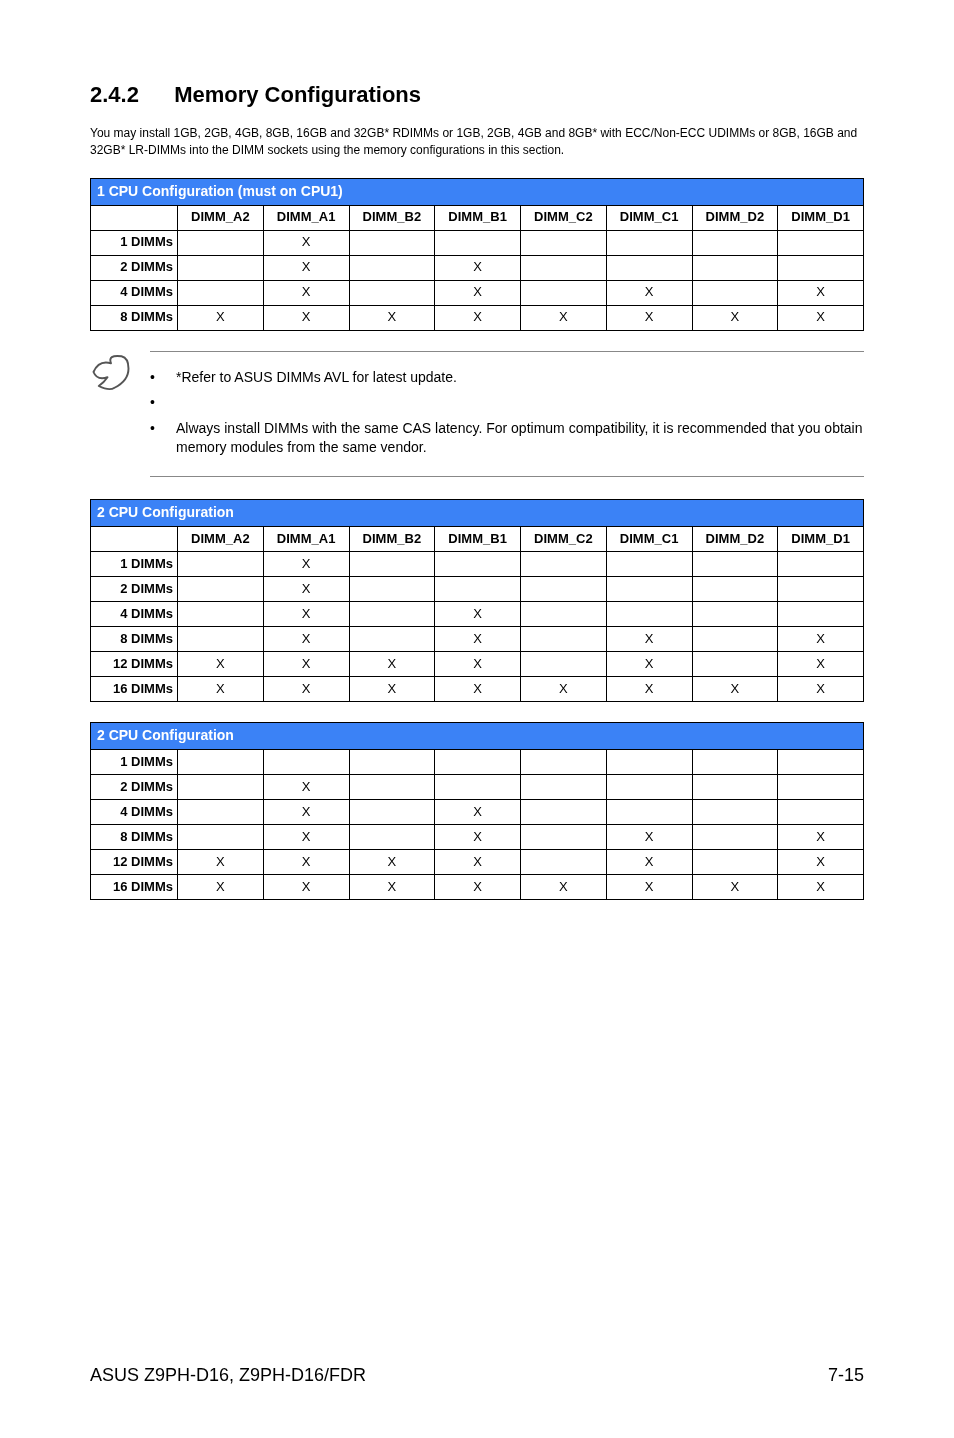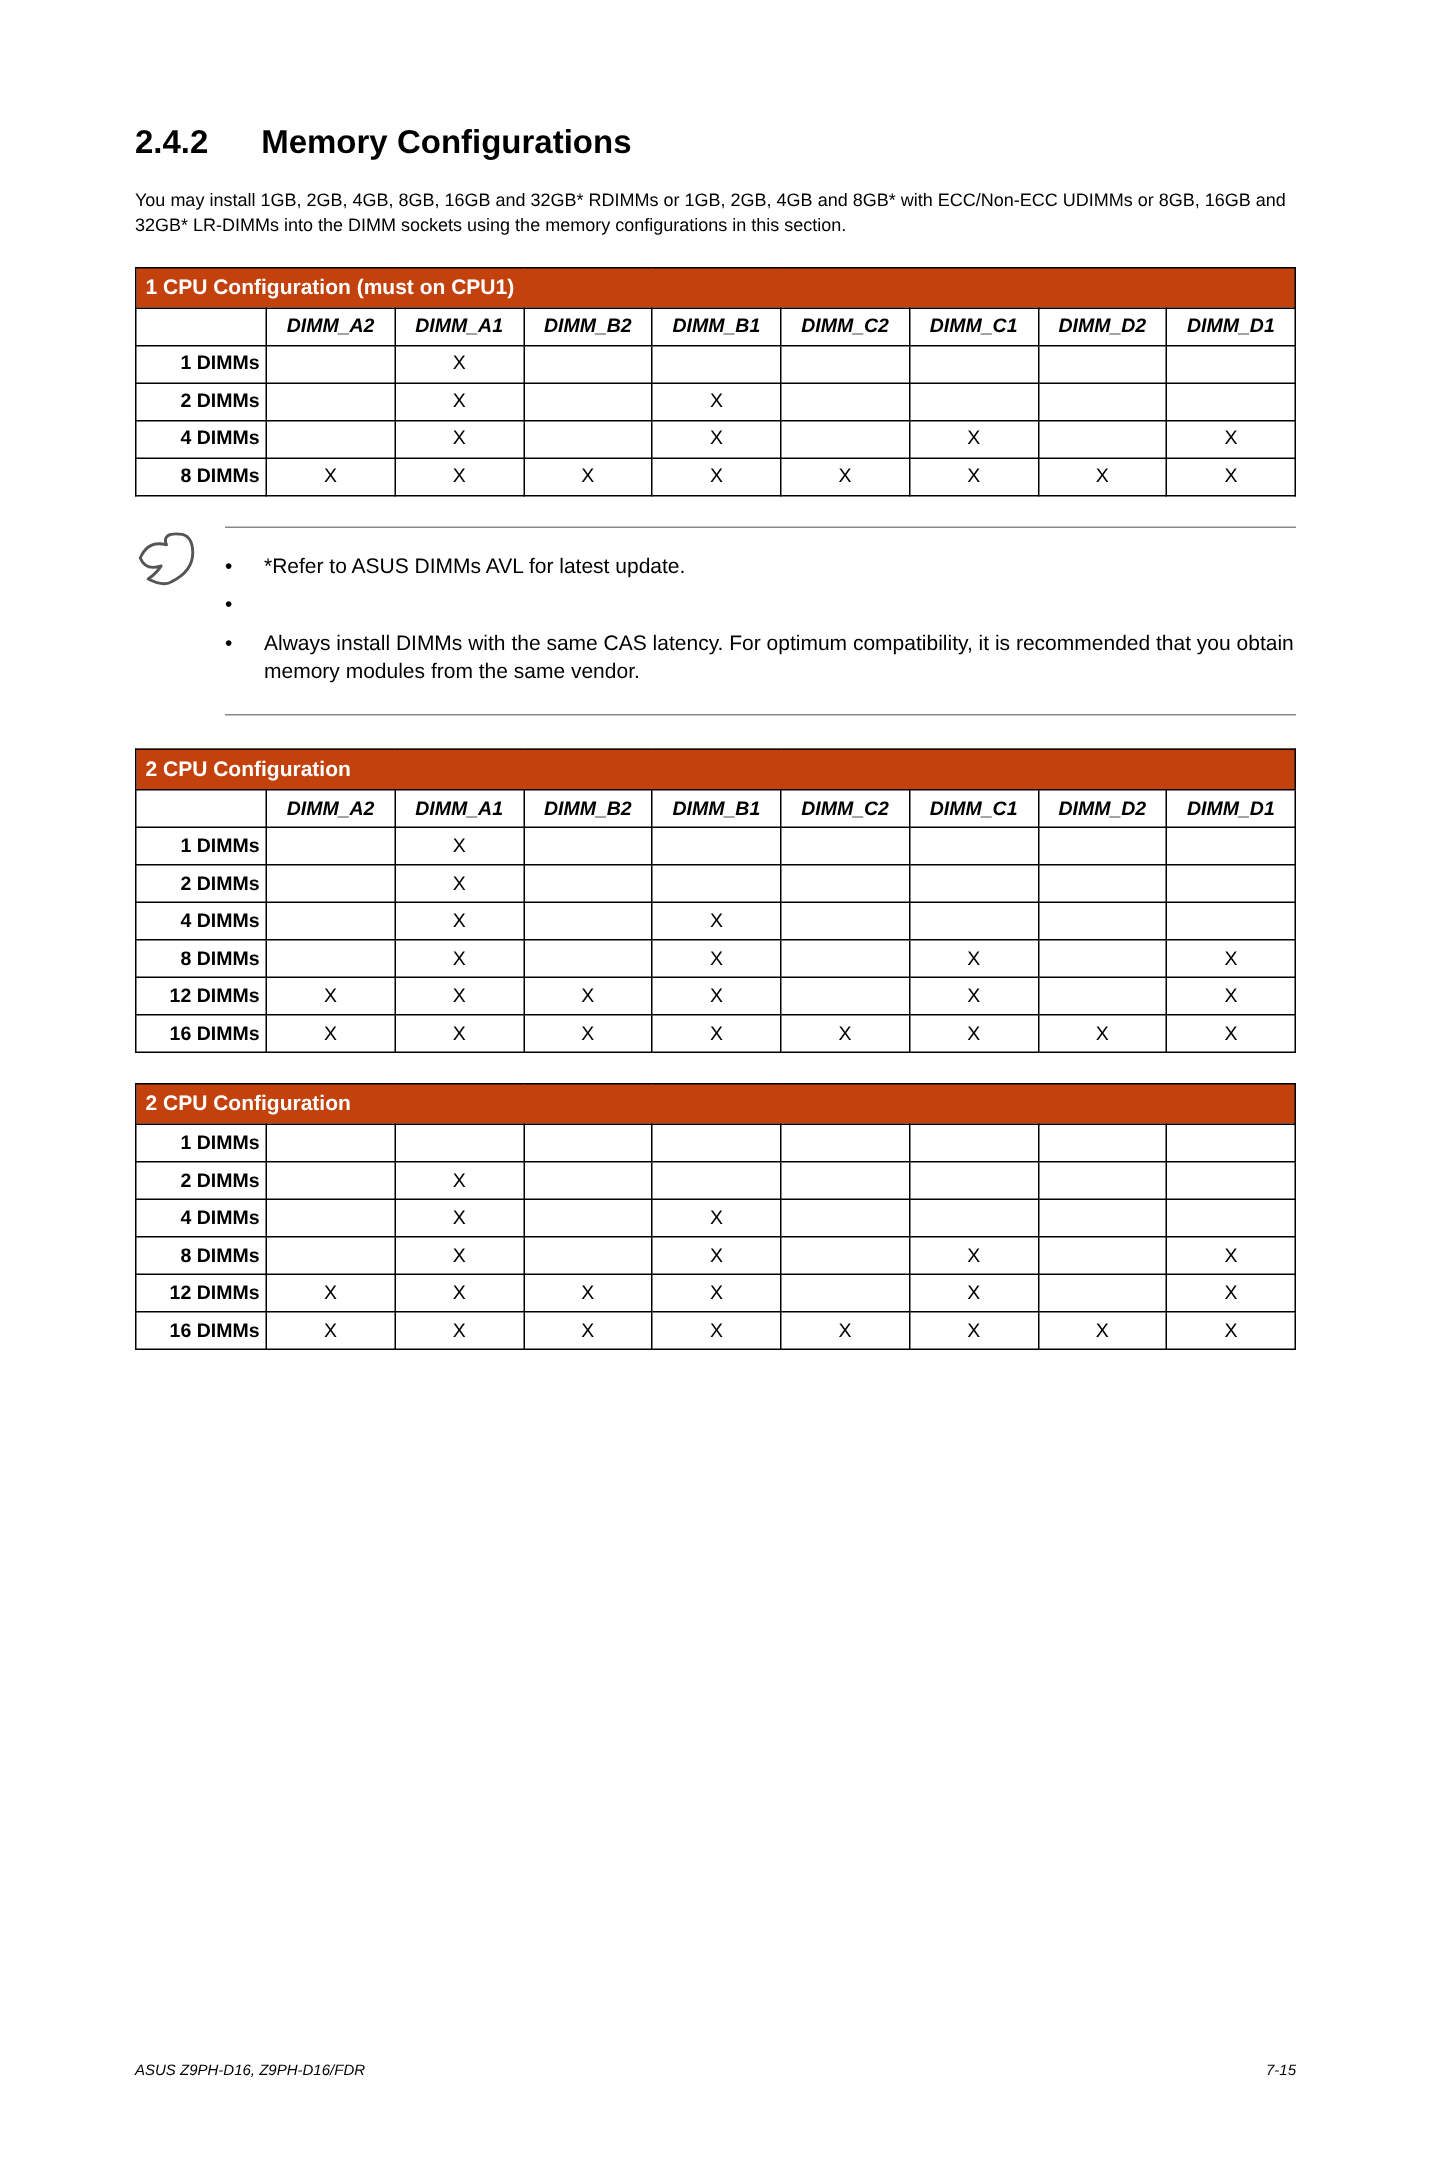--- a/index.html
+++ b/index.html
@@ -29,21 +29,21 @@
     margin-bottom: 18px;
     line-height: 1.45;
   }
   table.cfg {
     border-collapse: collapse;
     width: 100%;
     font-size: 13px;
     margin-bottom: 20px;
   }
   table.cfg th.title-cell {
-    background: #c2410c;
+    background: #3b82f6;
     color: #fff;
     text-align: left;
     padding: 3px 6px;
     font-weight: bold;
     border: 1px solid #000;
     font-size: 14px;
   }
   table.cfg th, table.cfg td {
     border: 1px solid #000;
     padding: 2px 4px;
@@ -52,21 +52,20 @@
   }
   table.cfg td.rowlabel {
     text-align: right;
     font-weight: bold;
     white-space: nowrap;
     width: 78px;
   }
   table.cfg tr.header-row td {
     font-weight: bold;
     white-space: nowrap;
-    font-style: italic;
   }
   .note-block {
     display: flex;
     gap: 18px;
     margin: 10px 0 22px 0;
     align-items: flex-start;
   }
   .note-icon {
     width: 42px;
     flex-shrink: 0;
@@ -89,23 +88,22 @@
     width: 8px;
     flex-shrink: 0;
   }
   .footer {
     position: absolute;
     bottom: 50px;
     left: 90px;
     right: 90px;
     display: flex;
     justify-content: space-between;
-    font-size: 10px;
+    font-size: 18px;
     color: #000;
-    font-style: italic;
   }
 </style>
 </head>
 <body>
 
 <div class="page">
 
   <div class="section-heading">
     <span class="sec-num">2.4.2</span>
     <span>Memory Configurations</span>

